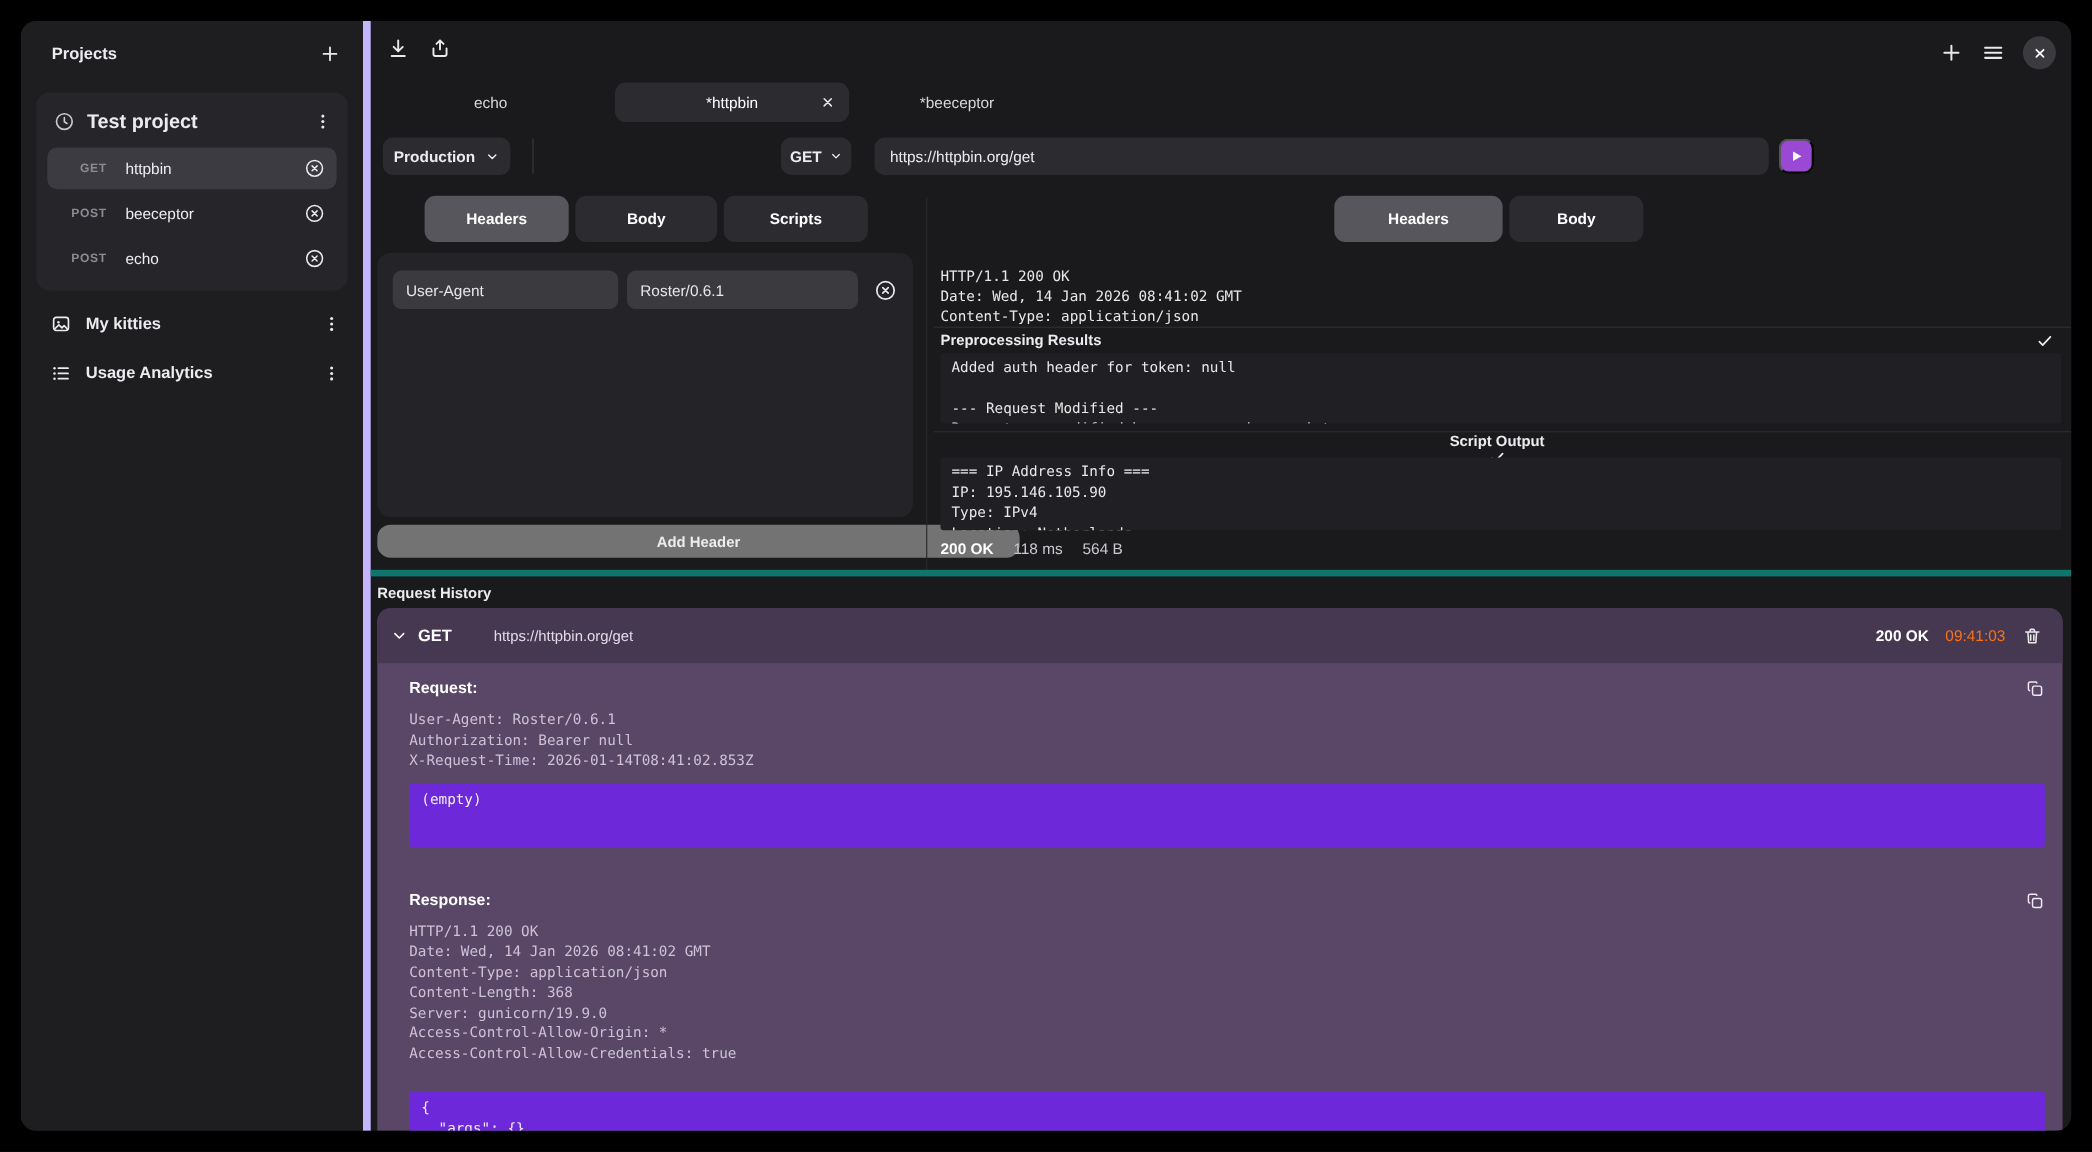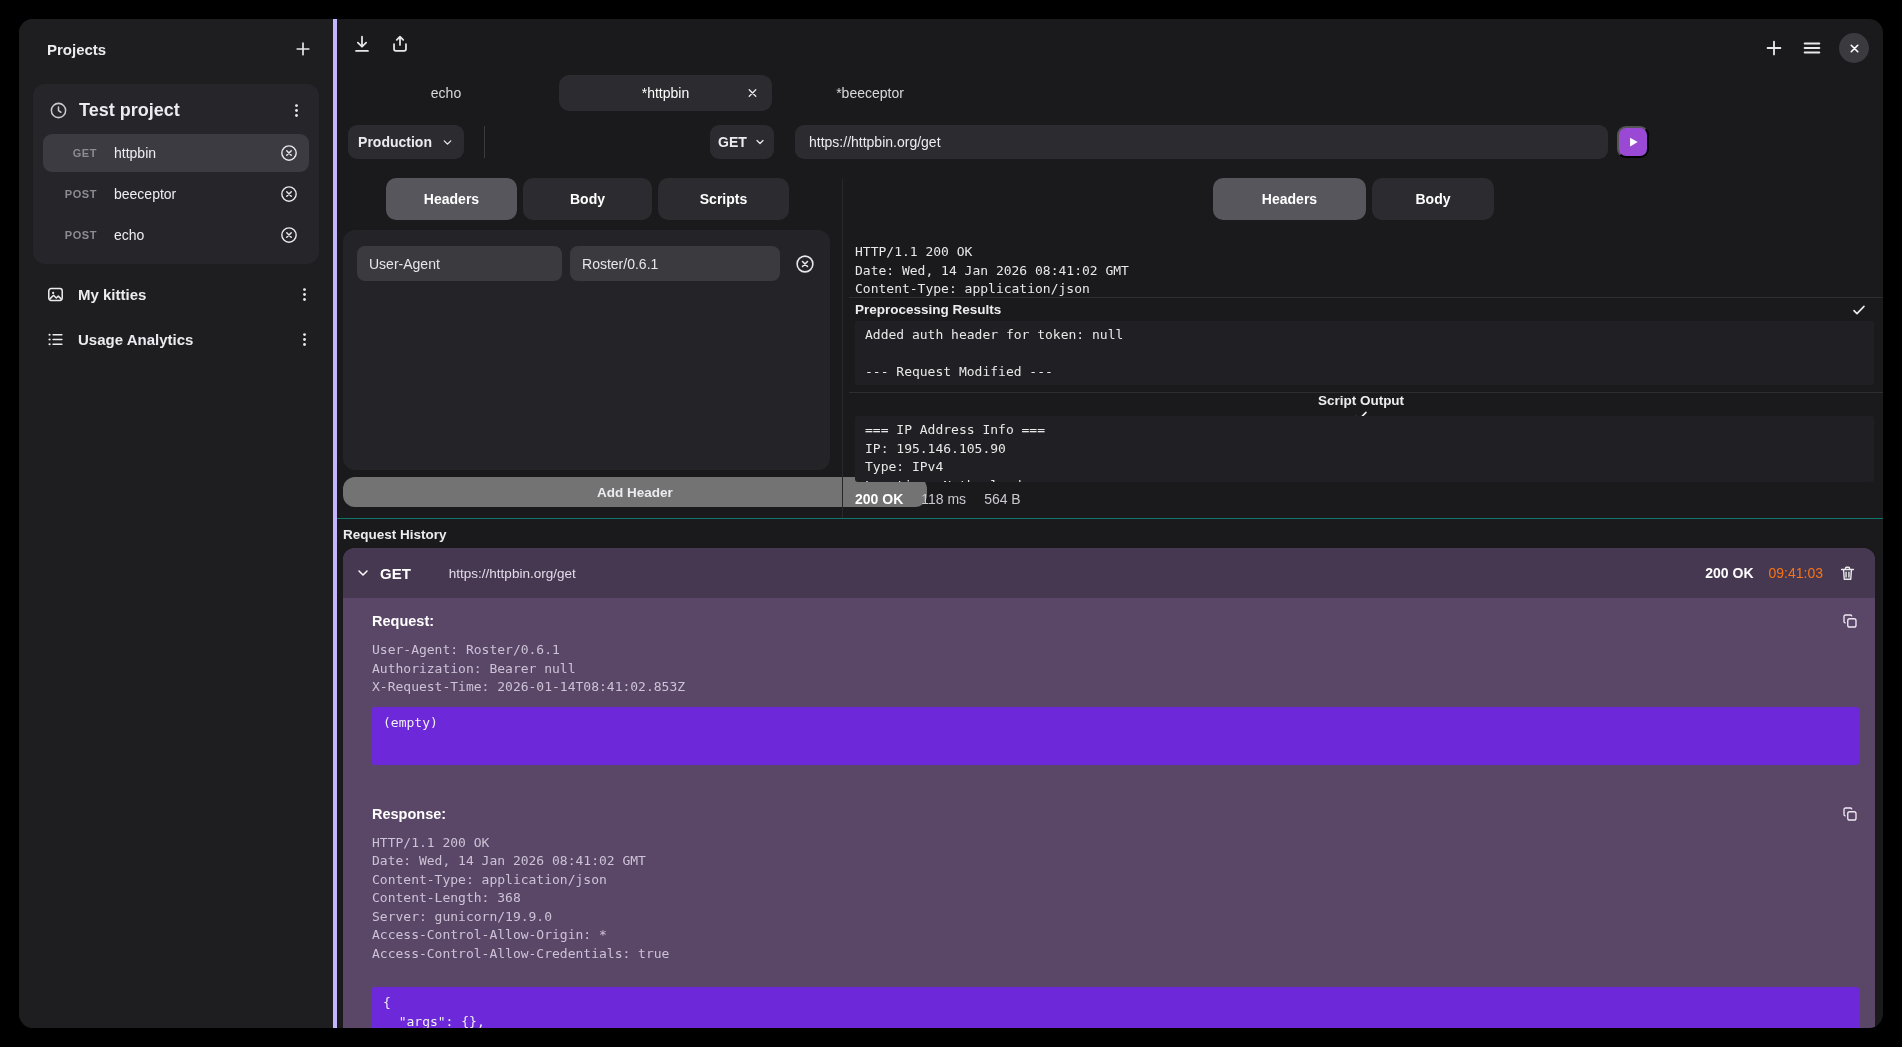--- a/index.html
+++ b/index.html
@@ -1,21 +1,21 @@
 <!DOCTYPE html>
 <html><head>
 <meta charset="utf-8">
 <style>
   * { margin:0; padding:0; box-sizing:border-box; }
   html,body { width:1902px; height:1047px; background:#000; font-family:"Liberation Sans",sans-serif; color:#ececf0; overflow:hidden; }
   svg { display:block; }
   .window { position:absolute; left:19px; top:19px; width:1864px; height:1009px; background:#1a1a1d; border-radius:14px; overflow:hidden; display:flex; }
 
   
-  .sidebar { width:318px; flex:none; background:#1e1e21; border-right:4px solid #c4b5fd; }
+  .sidebar { width:318px; flex:none; background:#1e1e21; border-right:7px solid #c4b5fd; }
   .sb-head { display:flex; align-items:center; justify-content:space-between; padding:20px 20px 14px 28px; }
   .sb-title { font-size:15px; font-weight:700; }
   .icon-btn { background:none; border:none; color:#e9e9ec; cursor:pointer; display:grid; place-items:center; padding:0; }
   .muted-ic { color:#c9c9ce; }
   .project-card { margin:11px 14px 0; background:#26262a; border-radius:12px; padding:8px 10px 10px; }
   .pc-head { display:flex; align-items:center; gap:11px; padding:8px 4px 10px 6px; }
   .pc-title { font-size:18px; font-weight:700; flex:1; }
   .req-item { display:flex; align-items:center; height:38px; padding:0 10px; border-radius:9px; margin-top:3px; cursor:pointer; }
   .req-item.active { background:#3b3b41; }
   .req-method { width:44px; text-align:right; font-size:11px; font-weight:700; letter-spacing:.05em; color:#8b8b92; }
@@ -62,21 +62,21 @@
   .sec-bar { position:absolute; left:512px; right:0; height:24px; border-top:1px solid #2e2e32; display:flex; align-items:center; justify-content:space-between; padding:0 16px 0 6px; }
   .sec-prep{ top:278px; } .sec-script{ top:373px;flex-direction:column; }
   .sec-title { font-weight:700; font-size:13.5px; }
   .code-box { position:absolute; left:518px; right:9px; background:#202024; border-radius:3px; padding:5px 10px; color:#e8e8e8; overflow:hidden; }
   .box-prep { top:302px; height:64px; }
   .box-script { top:397px; height:66px; }
   .status-row { position:absolute; left:518px; top:472px; display:flex; gap:18px; align-items:center; font-size:14px; color:#c9c9cf; }
   .status-code { font-weight:700; color:#fff; }
 
   
-  .history { position:absolute; left:0; right:0; top:499px; bottom:0; border-top:1px solid #0f766e; overflow:hidden; }
+  .history { position:absolute; left:0; right:0; top:499px; bottom:0; border-top:6px solid #0f766e; overflow:hidden; }
   .history-title { margin:8px 0 0 6px; font-weight:700; font-size:13.5px; }
   .history-card { margin:6px 8px 0 6px; background:#5a4768; border-radius:12px; height:660px; }
   .hist-row { height:50px; background:#463850; border-radius:12px 12px 0 0; display:flex; align-items:center; padding:0 18px 0 12px; }
   .hist-method { margin-left:9px; font-weight:700; font-size:15px; color:#fff; }
   .hist-url { margin-left:38px; font-size:13.5px; color:#e3dbe9; }
   .hist-right { margin-left:auto; display:flex; align-items:center; gap:15px; }
   .hist-status { font-weight:600; font-size:14px; color:#fff; }
   .hist-time { font-size:14px; color:#f97316; }
   .hist-body { padding:14px 16px 0 29px; }
   .sec-label-row { display:flex; justify-content:space-between; align-items:center; }

